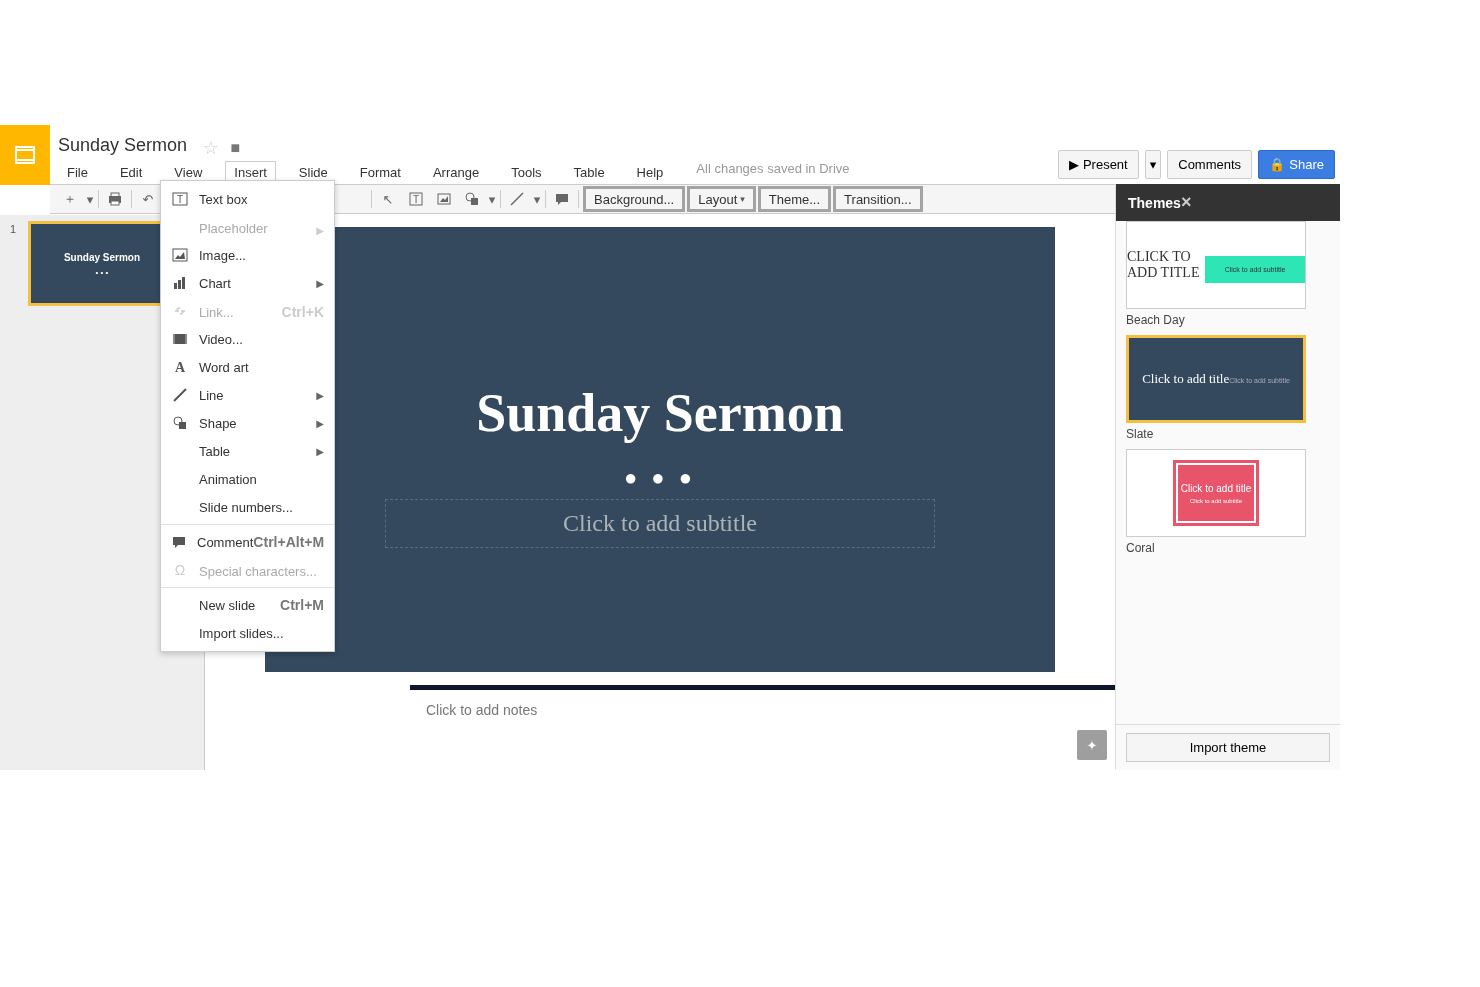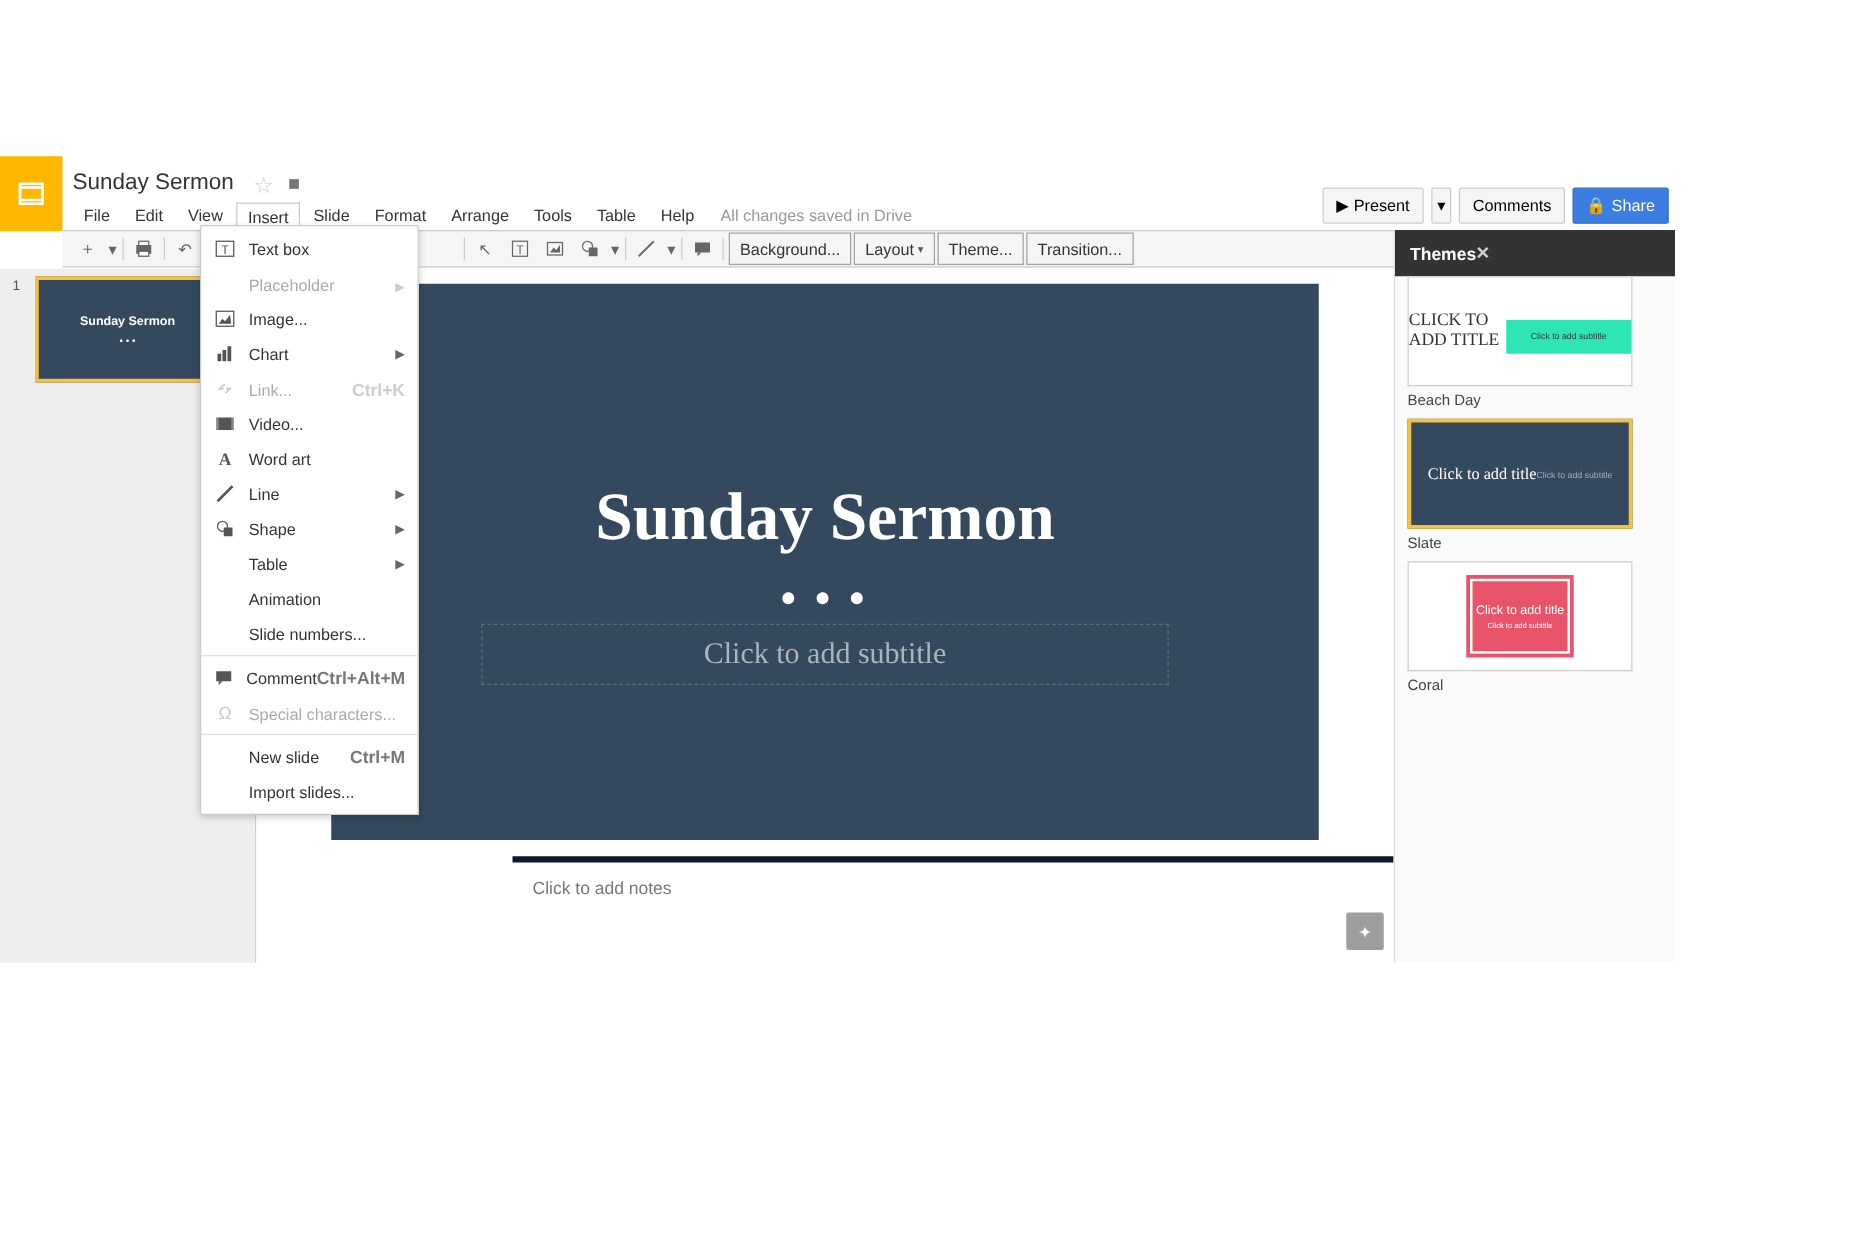--- a/index.html
+++ b/index.html
@@ -9,36 +9,36 @@
 
 
 .logo { position: absolute; left: 0; top: 0; width: 50px; height: 60px; background: #ffb700; display: flex; align-items: center; justify-content: center; }
 .logo svg { width: 24px; height: 24px; }
 .doc-header { position: absolute; left: 58px; top: 10px; }
 .doc-title { font-size: 18px; color: #333; font-weight: 400; display: inline-block; }
 .star-icon { display: inline-block; margin-left: 12px; color: #ccc; font-size: 18px; vertical-align: middle; }
 .folder-icon { display: inline-block; margin-left: 8px; color: #777; font-size: 16px; vertical-align: middle; }
 
 
-.menubar { position: absolute; left: 58px; top: 36px; display: flex; gap: 2px; align-items: center; }
+.menubar { position: absolute; left: 58px; top: 36px; display: flex; gap: 14px; align-items: flex-start; }
 .menubar-item { padding: 3px 8px; font-size: 13px; color: #333; cursor: pointer; border: 1px solid transparent; }
 .menubar-item.active { background: #fff; border: 1px solid #ccc; border-bottom: none; }
 .save-status { color: #999; font-size: 13px; margin-left: 10px; }
 
 
 .header-right { position: absolute; right: 5px; top: 25px; display: flex; gap: 6px; }
 .hdr-btn { background: #f5f5f5; border: 1px solid #ccc; padding: 6px 10px; font-size: 13px; cursor: pointer; display: flex; align-items: center; gap: 4px; border-radius: 2px; }
 .hdr-btn.share { background: #3b7de0; color: #fff; border: 1px solid #2d6cc8; }
 .hdr-btn.dropdown { padding: 6px 4px; }
 
 
 .toolbar { position: absolute; left: 50px; top: 59px; right: 0; height: 30px; background: #f5f5f5; border-top: 1px solid #ccc; border-bottom: 1px solid #ccc; display: flex; align-items: center; padding-left: 6px; gap: 0; }
 .tool-btn { width: 28px; height: 26px; display: flex; align-items: center; justify-content: center; color: #666; cursor: pointer; }
 .tool-sep { width: 1px; height: 18px; background: #ccc; margin: 0 2px; }
-.tool-btn-wide { padding: 0 8px; height: 26px; display: flex; align-items: center; font-size: 13px; color: #333; cursor: pointer; border: 1px solid #a3a3a3; background: #f5f5f5; margin-left: 2px; }
+.tool-btn-wide { padding: 0 8px; height: 26px; display: flex; align-items: center; font-size: 13px; color: #333; cursor: pointer; border: 3px solid #a3a3a3; background: #f5f5f5; margin-left: 2px; }
 .tool-dropdown::after { content: "▾"; font-size: 9px; margin-left: 3px; color: #555; }
 .chevron-collapse { position: absolute; right: 8px; top: 5px; color: #888; cursor: pointer; }
 
 
 .workspace { position: absolute; left: 0; top: 90px; right: 225px; bottom: 0; display: flex; }
 .filmstrip { width: 205px; background: #eee; border-right: 1px solid #ccc; padding: 6px; }
 .slide-thumb-wrap { position: relative; }
 .slide-num { position: absolute; left: 4px; top: 2px; font-size: 11px; color: #555; }
 .slide-thumb { margin-left: 22px; width: 148px; height: 85px; background: #34495E; border: 3px solid #f4c042; position: relative; }
 .slide-thumb .thumb-title { position: absolute; top: 28px; left: 0; right: 0; text-align: center; color: #fff; font-size: 10px; font-weight: bold; }
@@ -250,20 +250,23 @@
         <div class="theme-item">
           <div class="theme-preview tp-coral">
             <div class="tp-coral-inner">
               <div>Click to add title</div>
               <div class="tp-coral-sub">Click to add subtitle</div>
             </div>
           </div>
           <div class="theme-name">Coral</div>
         </div>
       </div>
+    <div class="themes-footer">
+      <button class="import-theme-btn">Import theme</button>
+    </div>
   </div>
 
   <div class="insert-menu" id="insert-menu">
       <div class="menu-item">
         <span class="mi-icon">
           <svg width="16" height="16">
             <rect x="1" y="2" width="14" height="12" fill="none" stroke="currentColor"></rect>
             <text x="8" y="12" font-size="10" text-anchor="middle" fill="currentColor">T</text>
           </svg>
         </span>

